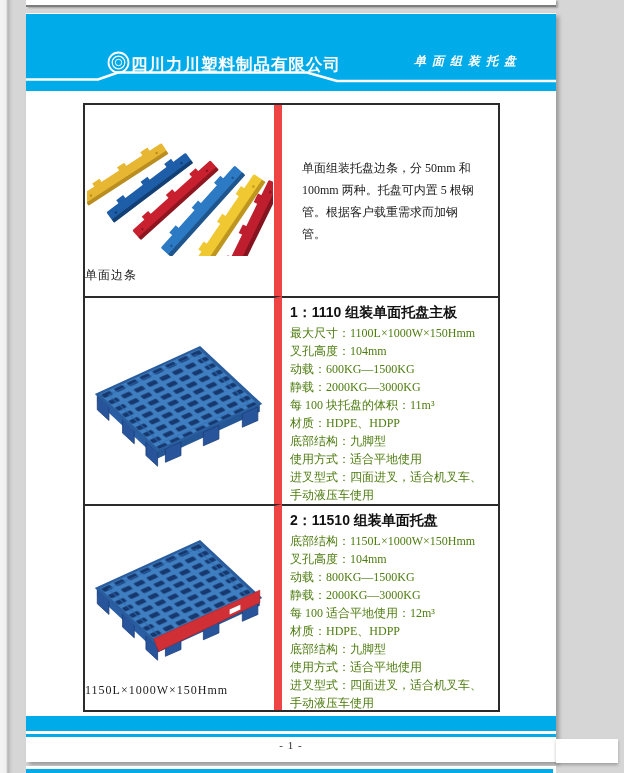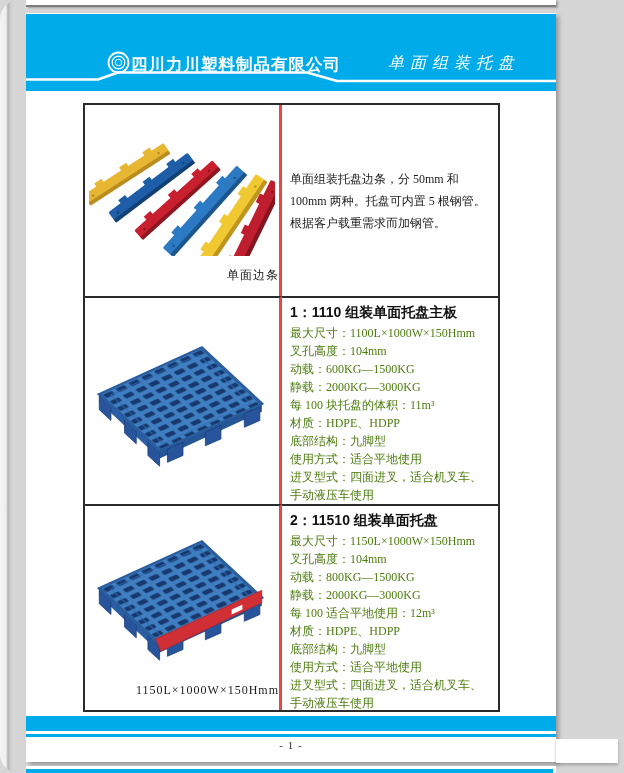--- a/index.html
+++ b/index.html
@@ -1,51 +1,51 @@
 <!DOCTYPE html>
 <html><head>
 <meta charset="utf-8">
 <style>
   html,body{margin:0;padding:0;background:#d6d6d6;}
   .stage{position:relative;width:624px;height:773px;overflow:hidden;
-         background:#d6d6d6;font-family:"Liberation Serif","DejaVu Serif",serif;border-radius:19px;}
+         background:#d6d6d6;font-family:"Liberation Serif","DejaVu Serif",serif;}
   .win-edge{position:absolute;left:0;top:0;width:13px;height:773px;
     background:linear-gradient(to right,#f4f4f4 0,#efefef 6px,#b3b3b3 8px,#c9c9c9 10px,#d6d6d6 13px);}
   
   .prev-page{position:absolute;left:26px;top:0;width:530px;height:5px;background:#fff;
     border-bottom:2px solid #7d7d7d;box-shadow:2px 1px 2px rgba(0,0,0,.25);}
   .page{position:absolute;left:26px;top:13px;width:530px;height:749px;background:#fff;
     box-shadow:3px 3px 4px rgba(0,0,0,.28);}
   .next-page{position:absolute;left:26px;top:766px;width:530px;height:7px;background:#fff;}
   .next-page .next-blue{position:absolute;left:0;top:3px;width:527px;height:4px;background:#00abea;}
   .float-panel{position:absolute;left:556px;top:739px;width:62px;height:24px;background:#fff;
     box-shadow:0 2px 3px rgba(0,0,0,.25);}
   
   .hdr{position:absolute;left:0;top:1px;width:530px;height:77px;background:#00abea;}
   .hdr svg.swoosh{position:absolute;left:0;top:0;}
   .logo{position:absolute;left:81px;top:37px;}
   .company{position:absolute;left:105px;top:40px;color:#fff;
     font-family:"Liberation Sans","DejaVu Sans",sans-serif;
     font-size:16.5px;font-weight:bold;letter-spacing:1px;white-space:nowrap;}
   .doc-title{position:absolute;left:362px;top:39px;width:160px;color:#fff;
-    font-family:"Liberation Serif","DejaVu Serif",serif;font-style:italic;font-weight:normal;
-    font-size:16px;letter-spacing:6px;white-space:nowrap;}
+    font-family:"Liberation Serif","DejaVu Serif",serif;font-style:italic;font-weight:bold;
+    font-size:12px;letter-spacing:6px;white-space:nowrap;text-align:center;}
   
   .doc-table{position:absolute;left:57px;top:90px;border:2px solid #2b2b2b;
     display:grid;grid-template-columns:197px 216px;grid-template-rows:191px 208px 206px;
     background:#fff;}
   .cell{position:relative;overflow:hidden;}
-  .cell.lc{border-right:3px solid #ef4444;display:flex;flex-direction:column;
-    align-items:flex-end;justify-content:flex-end;}
+  .cell.lc{border-right:8px solid #ef4444;display:flex;flex-direction:column;
+    align-items:flex-start;justify-content:flex-end;}
   .row2{border-top:2px solid #2b2b2b;}
   .caption{font-size:12px;color:#1a1a1a;letter-spacing:1px;margin-bottom:12px;
     white-space:nowrap;}
   .cell .img-wrap{flex:1 1 auto;display:flex;align-items:center;justify-content:center;width:100%;}
   .desc-cell{display:flex;align-items:center;}
-  .desc{margin:0;padding:0 8px;font-size:12px;line-height:22px;color:#1a1a1a;}
+  .desc{margin:12px;padding:0 8px;font-size:12px;line-height:22px;color:#1a1a1a;}
   .spec-cell{padding:5px 8px 0 8px;}
   .spec-title{font-family:"Liberation Sans","DejaVu Sans",sans-serif;
     font-weight:bold;font-size:14px;color:#111;line-height:19px;margin-bottom:2px;white-space:nowrap;}
   .spec-line{font-size:12px;line-height:18px;color:#4d7c0f;}
   
   .foot-bar{position:absolute;left:0;top:703px;width:530px;height:15px;background:#00abea;}
   .foot-line{position:absolute;left:0;top:721px;width:530px;height:3px;background:#00abea;}
   .page-num{position:absolute;left:0;top:726px;width:530px;text-align:center;
     font-size:11px;color:#2c2c2c;letter-spacing:1px;}
 </style>
@@ -198,21 +198,21 @@
               <rect x="7" y="7" width="86" height="86" fill="none" stroke="#2F6CB4" stroke-width="1.2" opacity="0.7"></rect>
             </g>
             <polygon points="68,120 177,70 177,83 73,133" fill="#D02F36" stroke="#A32028" stroke-width="0.6"></polygon>
             <polygon points="146,90 157,85 157,90 146,95" fill="#ffffff"></polygon>
           </svg>
         </div>
         <div class="caption">1150L×1000W×150Hmm</div>
       </div>
       <div class="cell row2 spec-cell">
         <div class="spec-title">2：11510 组装单面托盘</div>
-        <div class="spec-line">最大尺寸：1150L×1000W×150Hmm</div>
+        <div class="spec-line">底部结构：1150L×1000W×150Hmm</div>
         <div class="spec-line">叉孔高度：104mm</div>
         <div class="spec-line">动载：800KG—1500KG</div>
         <div class="spec-line">静载：2000KG—3000KG</div>
         <div class="spec-line">每 100 适合平地使用：12m³</div>
         <div class="spec-line">材质：HDPE、HDPP</div>
         <div class="spec-line">底部结构：九脚型</div>
         <div class="spec-line">使用方式：适合平地使用</div>
         <div class="spec-line">进叉型式：四面进叉，适合机叉车、手动液压车使用</div>
       </div>
     </div>

